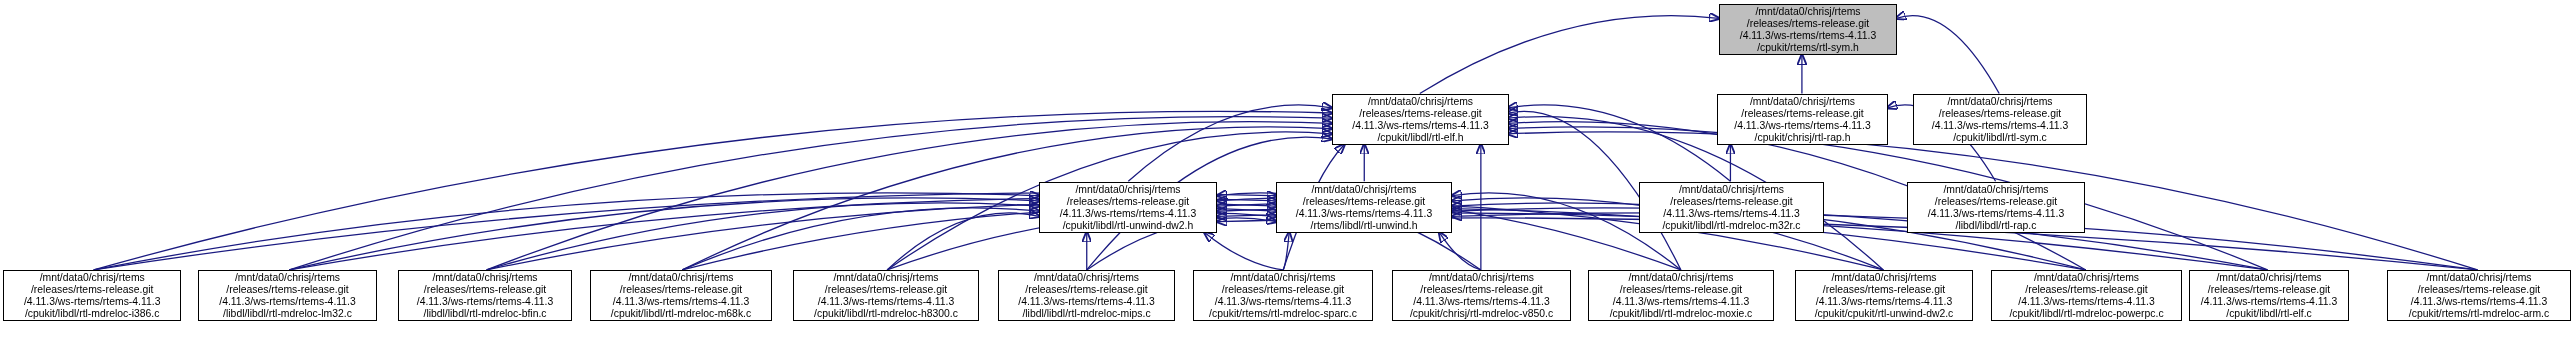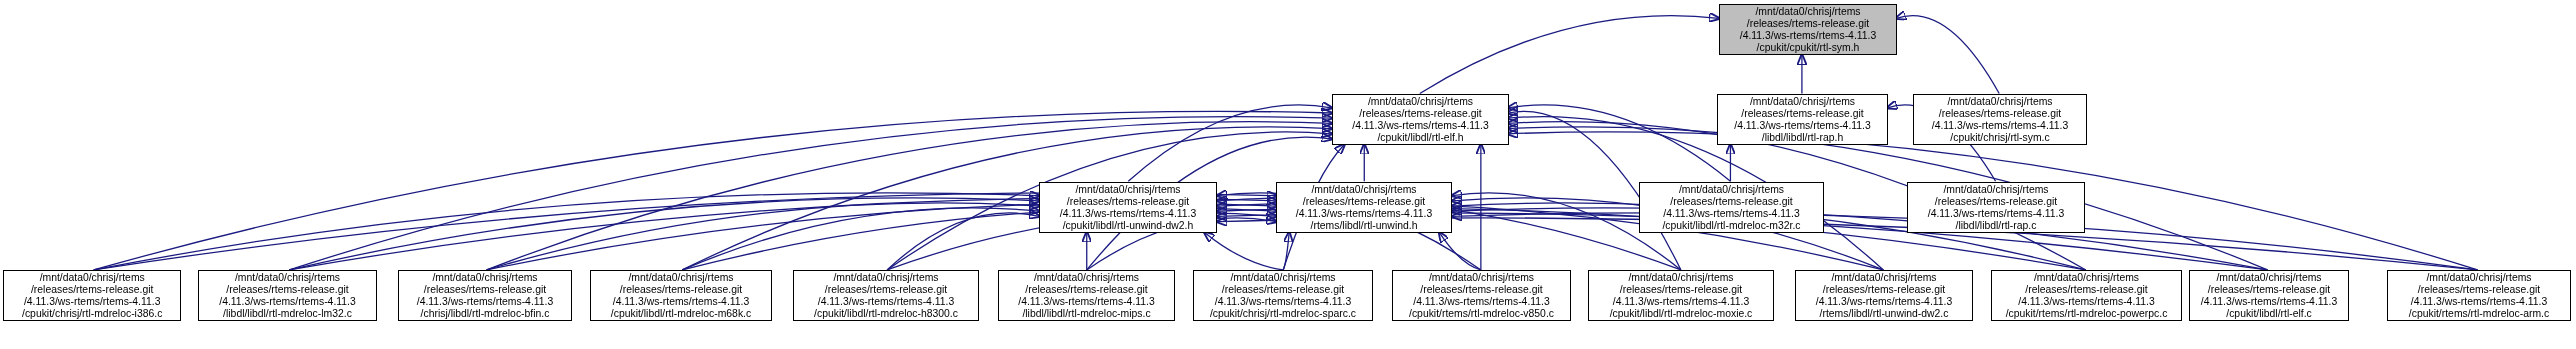--- a/index.html
+++ b/index.html
@@ -82,39 +82,39 @@
         <path d="M3100,338 Q2493,145.5 1886,167.5" marker-end="url(#arrow)"></path>
         <path d="M3100,338 Q2311,255.5 1522,277.5" marker-end="url(#arrow)"></path>
         <path d="M3100,338 Q2458,249 1816,271" marker-end="url(#arrow)"></path>
       </g>
   </svg>
 
 <div class="node highlight" style="left: 1719px; top: 4px; width: 178px; height: 51px;">
       <div class="ln">/mnt/data0/chrisj/rtems</div>
       <div class="ln">/releases/rtems-release.git</div>
       <div class="ln">/4.11.3/ws-rtems/rtems-4.11.3</div>
-      <div class="ln">/cpukit/cpukit/rtl-sym.h</div>
+      <div class="ln">/cpukit/rtems/rtl-sym.h</div>
     </div>
     <div class="node" style="left: 1332px; top: 94px; width: 177px; height: 51px;">
       <div class="ln">/mnt/data0/chrisj/rtems</div>
       <div class="ln">/releases/rtems-release.git</div>
       <div class="ln">/4.11.3/ws-rtems/rtems-4.11.3</div>
       <div class="ln">/cpukit/libdl/rtl-elf.h</div>
     </div>
     <div class="node" style="left: 1717px; top: 94px; width: 171px; height: 51px;">
       <div class="ln">/mnt/data0/chrisj/rtems</div>
       <div class="ln">/releases/rtems-release.git</div>
       <div class="ln">/4.11.3/ws-rtems/rtems-4.11.3</div>
-      <div class="ln">/libdl/libdl/rtl-rap.h</div>
+      <div class="ln">/cpukit/chrisj/rtl-rap.h</div>
     </div>
     <div class="node" style="left: 1913px; top: 94px; width: 174px; height: 51px;">
       <div class="ln">/mnt/data0/chrisj/rtems</div>
       <div class="ln">/releases/rtems-release.git</div>
       <div class="ln">/4.11.3/ws-rtems/rtems-4.11.3</div>
-      <div class="ln">/cpukit/chrisj/rtl-sym.c</div>
+      <div class="ln">/cpukit/libdl/rtl-sym.c</div>
     </div>
     <div class="node" style="left: 1039px; top: 182px; width: 178px; height: 51px;">
       <div class="ln">/mnt/data0/chrisj/rtems</div>
       <div class="ln">/releases/rtems-release.git</div>
       <div class="ln">/4.11.3/ws-rtems/rtems-4.11.3</div>
       <div class="ln">/cpukit/libdl/rtl-unwind-dw2.h</div>
     </div>
     <div class="node" style="left: 1276px; top: 182px; width: 176px; height: 51px;">
       <div class="ln">/mnt/data0/chrisj/rtems</div>
       <div class="ln">/releases/rtems-release.git</div>
@@ -130,33 +130,33 @@
     <div class="node" style="left: 1907px; top: 182px; width: 178px; height: 51px;">
       <div class="ln">/mnt/data0/chrisj/rtems</div>
       <div class="ln">/releases/rtems-release.git</div>
       <div class="ln">/4.11.3/ws-rtems/rtems-4.11.3</div>
       <div class="ln">/libdl/libdl/rtl-rap.c</div>
     </div>
     <div class="node" style="left: 3.2px; top: 270px; width: 178px; height: 51px;">
       <div class="ln">/mnt/data0/chrisj/rtems</div>
       <div class="ln">/releases/rtems-release.git</div>
       <div class="ln">/4.11.3/ws-rtems/rtems-4.11.3</div>
-      <div class="ln">/cpukit/chrisj/rtl-mdreloc-i386.c</div>
+      <div class="ln">/cpukit/libdl/rtl-mdreloc-i386.c</div>
     </div>
     <div class="node" style="left: 198px; top: 270px; width: 179px; height: 51px;">
       <div class="ln">/mnt/data0/chrisj/rtems</div>
       <div class="ln">/releases/rtems-release.git</div>
       <div class="ln">/4.11.3/ws-rtems/rtems-4.11.3</div>
       <div class="ln">/libdl/libdl/rtl-mdreloc-lm32.c</div>
     </div>
     <div class="node" style="left: 398px; top: 270px; width: 174px; height: 51px;">
       <div class="ln">/mnt/data0/chrisj/rtems</div>
       <div class="ln">/releases/rtems-release.git</div>
       <div class="ln">/4.11.3/ws-rtems/rtems-4.11.3</div>
-      <div class="ln">/chrisj/libdl/rtl-mdreloc-bfin.c</div>
+      <div class="ln">/libdl/libdl/rtl-mdreloc-bfin.c</div>
     </div>
     <div class="node" style="left: 590px; top: 270px; width: 182px; height: 51px;">
       <div class="ln">/mnt/data0/chrisj/rtems</div>
       <div class="ln">/releases/rtems-release.git</div>
       <div class="ln">/4.11.3/ws-rtems/rtems-4.11.3</div>
       <div class="ln">/cpukit/libdl/rtl-mdreloc-m68k.c</div>
     </div>
     <div class="node" style="left: 793px; top: 270px; width: 186px; height: 51px;">
       <div class="ln">/mnt/data0/chrisj/rtems</div>
       <div class="ln">/releases/rtems-release.git</div>
@@ -166,45 +166,45 @@
     <div class="node" style="left: 998px; top: 270px; width: 177px; height: 51px;">
       <div class="ln">/mnt/data0/chrisj/rtems</div>
       <div class="ln">/releases/rtems-release.git</div>
       <div class="ln">/4.11.3/ws-rtems/rtems-4.11.3</div>
       <div class="ln">/libdl/libdl/rtl-mdreloc-mips.c</div>
     </div>
     <div class="node" style="left: 1193px; top: 270px; width: 180px; height: 51px;">
       <div class="ln">/mnt/data0/chrisj/rtems</div>
       <div class="ln">/releases/rtems-release.git</div>
       <div class="ln">/4.11.3/ws-rtems/rtems-4.11.3</div>
-      <div class="ln">/cpukit/chrisj/rtl-mdreloc-sparc.c</div>
+      <div class="ln">/cpukit/rtems/rtl-mdreloc-sparc.c</div>
     </div>
     <div class="node" style="left: 1392px; top: 270px; width: 179px; height: 51px;">
       <div class="ln">/mnt/data0/chrisj/rtems</div>
       <div class="ln">/releases/rtems-release.git</div>
       <div class="ln">/4.11.3/ws-rtems/rtems-4.11.3</div>
-      <div class="ln">/cpukit/rtems/rtl-mdreloc-v850.c</div>
+      <div class="ln">/cpukit/chrisj/rtl-mdreloc-v850.c</div>
     </div>
     <div class="node" style="left: 1588px; top: 270px; width: 186px; height: 51px;">
       <div class="ln">/mnt/data0/chrisj/rtems</div>
       <div class="ln">/releases/rtems-release.git</div>
       <div class="ln">/4.11.3/ws-rtems/rtems-4.11.3</div>
       <div class="ln">/cpukit/libdl/rtl-mdreloc-moxie.c</div>
     </div>
     <div class="node" style="left: 1795px; top: 270px; width: 178px; height: 51px;">
       <div class="ln">/mnt/data0/chrisj/rtems</div>
       <div class="ln">/releases/rtems-release.git</div>
       <div class="ln">/4.11.3/ws-rtems/rtems-4.11.3</div>
-      <div class="ln">/rtems/libdl/rtl-unwind-dw2.c</div>
+      <div class="ln">/cpukit/cpukit/rtl-unwind-dw2.c</div>
     </div>
     <div class="node" style="left: 1991px; top: 270px; width: 191px; height: 51px;">
       <div class="ln">/mnt/data0/chrisj/rtems</div>
       <div class="ln">/releases/rtems-release.git</div>
       <div class="ln">/4.11.3/ws-rtems/rtems-4.11.3</div>
-      <div class="ln">/cpukit/rtems/rtl-mdreloc-powerpc.c</div>
+      <div class="ln">/cpukit/libdl/rtl-mdreloc-powerpc.c</div>
     </div>
     <div class="node" style="left: 2189px; top: 270px; width: 160px; height: 51px;">
       <div class="ln">/mnt/data0/chrisj/rtems</div>
       <div class="ln">/releases/rtems-release.git</div>
       <div class="ln">/4.11.3/ws-rtems/rtems-4.11.3</div>
       <div class="ln">/cpukit/libdl/rtl-elf.c</div>
     </div>
     <div class="node" style="left: 2387px; top: 270px; width: 184px; height: 51px;">
       <div class="ln">/mnt/data0/chrisj/rtems</div>
       <div class="ln">/releases/rtems-release.git</div>

